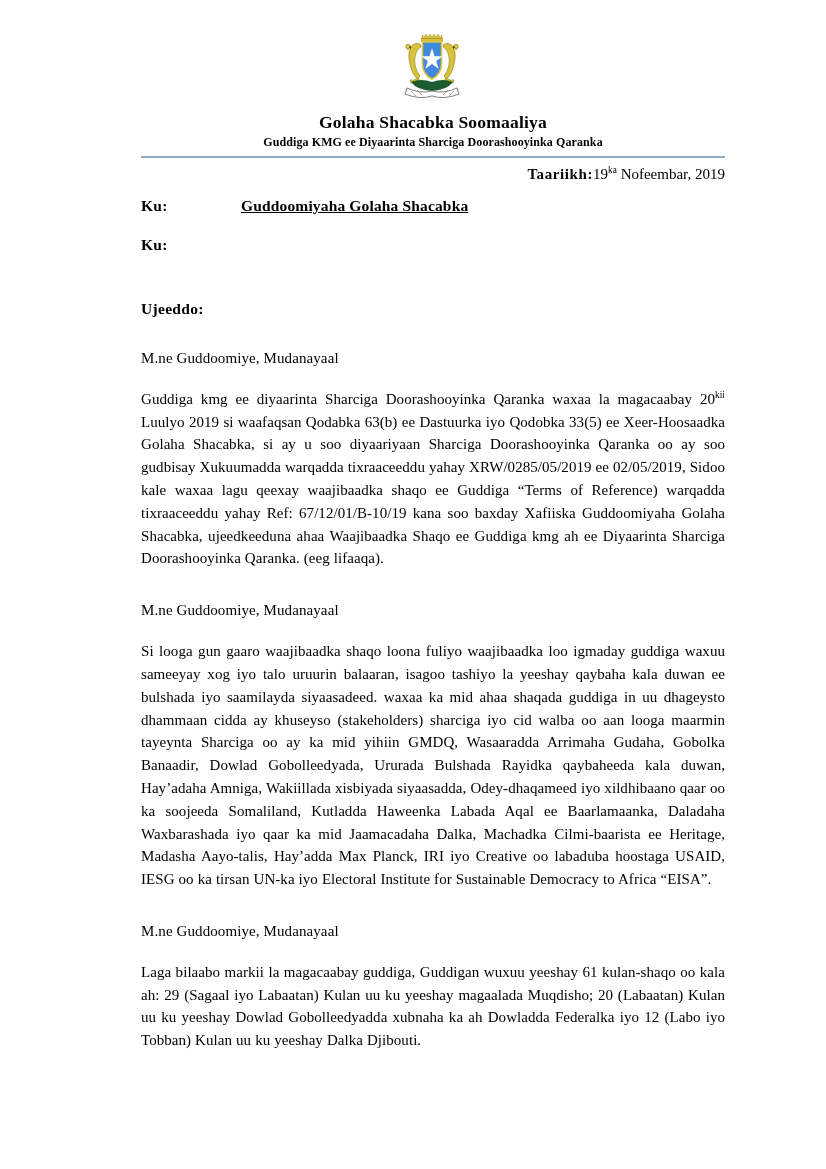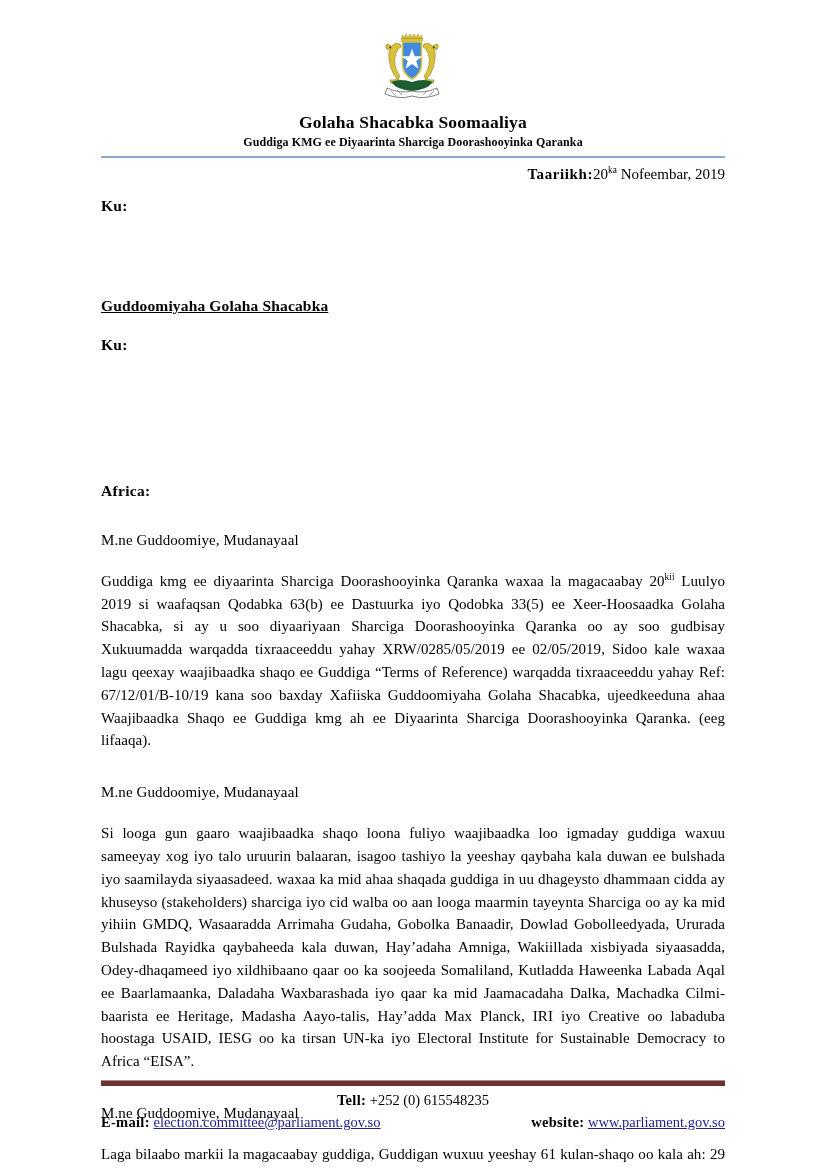--- a/index.html
+++ b/index.html
@@ -12,20 +12,21 @@
     color: #000000;
   }
   .page {
     position: relative;
     width: 826px;
     height: 1169px;
     margin: 0 auto;
     background: #ffffff;
     overflow: hidden;
     box-sizing: border-box;
+    padding-left: 40px;
   }
 
   
   .letterhead {
     padding-top: 26px;
     text-align: center;
   }
   .emblem {
     width: 92px;
     height: 80px;
@@ -70,21 +71,20 @@
     font-size: 0.62em;
     vertical-align: super;
     line-height: 0;
   }
 
   .addr-row {
     display: flex;
     align-items: flex-start;
     font-weight: bold;
     font-size: 15.5px;
-    flex-direction: column;
   }
   .addr-row.r1 { margin-top: 14px; }
   .addr-row.r2 { margin-top: 21px; }
   .addr-row .k {
     width: 100px;
     flex: 0 0 100px;
     letter-spacing: 0.3px;
   }
   .addr-row .v {
     letter-spacing: 0.15px;
@@ -213,66 +213,47 @@
     </svg>
 
     <div class="org-line-1">Golaha Shacabka Soomaaliya</div>
     <div class="org-line-2">Guddiga KMG ee Diyaarinta Sharciga Doorashooyinka Qaranka</div>
     <div class="header-rule"></div>
   </div>
 
   <div class="meta">
 
     <div class="date-line">
-      <span class="lbl">Taariikh:</span><span>20</span><sup>ka</sup>
+      <span class="lbl">Taariikh:</span><span>19</span><sup>ka</sup>
       <span>Nofeembar, 2019</span>
     </div>
 
     <div class="addr-row r1">
       <span class="k">Ku:</span>
       <span class="v">Guddoomiyaha Golaha Shacabka</span>
     </div>
 
     <div class="addr-row r2">
       <span class="k">Ku:</span>
     </div>
 
     <div class="subject-row">
-      <span class="k">Africa:</span>
+      <span class="k">Ujeeddo:</span>
     </div>
   </div>
 
   <div class="body-wrap">
 
     <div class="salutation">M.ne Guddoomiye, Mudanayaal</div>
 
     <div class="para"><span>Guddiga kmg ee diyaarinta Sharciga Doorashooyinka Qaranka waxaa la magacaabay 20</span><sup>kii</sup><span> Luulyo 2019 si waafaqsan Qodabka 63(b) ee Dastuurka iyo Qodobka 33(5) ee Xeer-Hoosaadka Golaha Shacabka, si ay u soo diyaariyaan Sharciga Doorashooyinka Qaranka oo ay soo gudbisay Xukuumadda warqadda tixraaceeddu yahay XRW/0285/05/2019 ee 02/05/2019, Sidoo kale waxaa lagu qeexay waajibaadka shaqo ee Guddiga “Terms of Reference) warqadda tixraaceeddu yahay Ref: 67/12/01/B-10/19 kana soo baxday Xafiiska Guddoomiyaha Golaha Shacabka, ujeedkeeduna ahaa Waajibaadka Shaqo ee Guddiga kmg ah ee Diyaarinta Sharciga Doorashooyinka Qaranka. (eeg lifaaqa).</span></div>
 
     <div class="salutation">M.ne Guddoomiye, Mudanayaal</div>
 
     <div class="para">Si looga gun gaaro waajibaadka shaqo loona fuliyo waajibaadka loo igmaday guddiga waxuu sameeyay xog iyo talo uruurin balaaran, isagoo tashiyo la yeeshay qaybaha kala duwan ee bulshada iyo saamilayda siyaasadeed. waxaa ka mid ahaa shaqada guddiga in uu dhageysto dhammaan cidda ay khuseyso (stakeholders) sharciga iyo cid walba oo aan looga maarmin tayeynta Sharciga oo ay ka mid yihiin GMDQ, Wasaaradda Arrimaha Gudaha, Gobolka Banaadir, Dowlad Gobolleedyada, Ururada Bulshada Rayidka qaybaheeda kala duwan, Hay’adaha Amniga, Wakiillada xisbiyada siyaasadda, Odey-dhaqameed iyo xildhibaano qaar oo ka soojeeda Somaliland, Kutladda Haweenka Labada Aqal ee Baarlamaanka, Daladaha Waxbarashada iyo qaar ka mid Jaamacadaha Dalka, Machadka Cilmi-baarista ee Heritage, Madasha Aayo-talis, Hay’adda Max Planck,  IRI iyo Creative oo labaduba hoostaga USAID, IESG oo ka tirsan UN-ka iyo Electoral Institute for Sustainable Democracy to Africa “EISA”.</div>
 
     <div class="salutation">M.ne Guddoomiye, Mudanayaal</div>
 
     <div class="para tight">Laga bilaabo markii la magacaabay guddiga, Guddigan wuxuu yeeshay 61 kulan-shaqo  oo kala ah: 29 (Sagaal iyo Labaatan) Kulan uu ku yeeshay magaalada Muqdisho; 20 (Labaatan) Kulan uu ku yeeshay Dowlad Gobolleedyadda xubnaha ka ah Dowladda Federalka iyo 12 (Labo iyo Tobban) Kulan uu ku yeeshay Dalka Djibouti.</div>
   </div>
 
-  <div class="footer">
-    <div class="footer-rule"></div>
-
-    <div class="footer-tel">
-      <span class="lbl">Tell:</span>
-      <span>+252 (0) 615548235</span>
-    </div>
-
-    <div class="footer-contacts">
-      <div>
-        <span class="lbl">E-mail:</span>
-        <a class="link" href="#">election.committee@parliament.gov.so</a>
-      </div>
-      <div>
-        <span class="lbl">website:</span>
-        <a class="link" href="#">www.parliament.gov.so</a>
-      </div>
-    </div>
-  </div>
 
 </div>
 
 </body></html>

